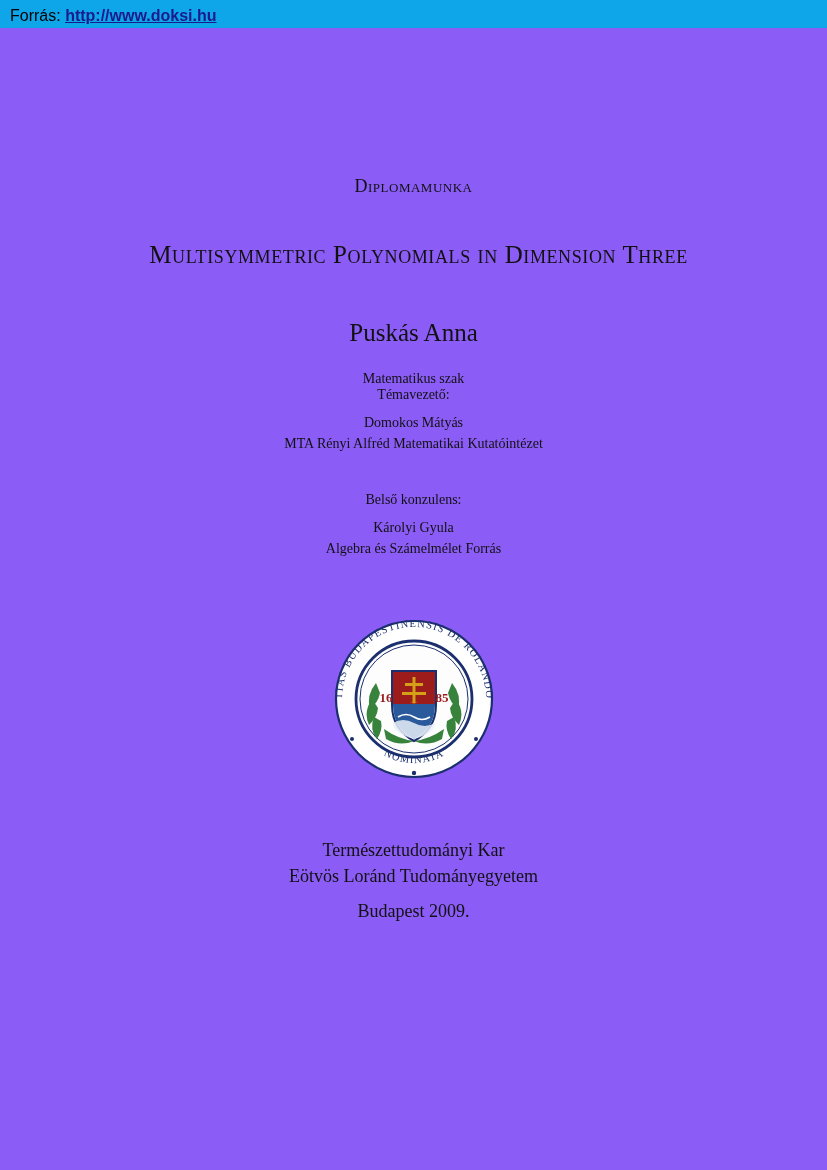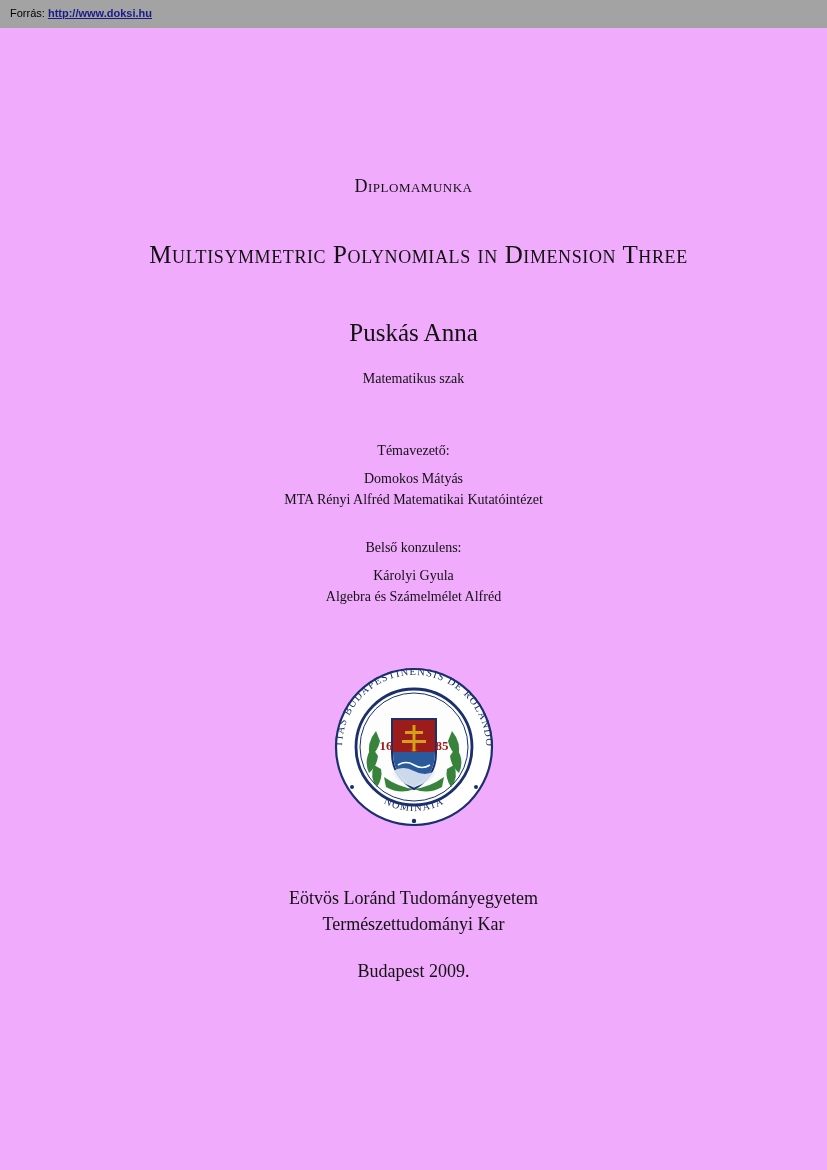--- a/index.html
+++ b/index.html
@@ -15,43 +15,43 @@
     position: relative;
     overflow: hidden;
   }
 
   .source-bar {
     position: absolute;
     top: 0;
     left: 0;
     width: 100%;
     height: 28px;
-    background: #a3a3a3;
+    background: #0ea5e9;
     padding: 7px 13px 0 10px;
     box-sizing: border-box;
     font-family: "Liberation Sans", sans-serif;
-    font-size: 11px;
+    font-size: 16px;
     color: #000000;
   }
   .source-bar .src-label {
     color: #000000;
   }
   .source-bar .src-link {
     color: #1a1a8c;
     text-decoration: underline;
     font-weight: bold;
   }
 
   .page {
     position: absolute;
     top: 28px;
     left: 0;
     width: 827px;
     height: 1142px;
-    background: #f0abfc;
+    background: #8b5cf6;
   }
 
   .title-block {
     position: absolute;
     top: 0;
     left: 0;
     width: 100%;
     text-align: center;
   }
 
@@ -81,52 +81,51 @@
     margin-top: 24px;
     font-size: 14px;
     color: #111;
   }
 
   .role-label {
     font-size: 14px;
     color: #111;
   }
   .supervisor-block {
-    margin-top: 56px;
   }
   .person-name {
     margin-top: 12px;
     font-size: 14px;
     color: #111;
   }
   .affiliation {
     margin-top: 5px;
     font-size: 14px;
     color: #111;
   }
   .consultant-block {
-    margin-top: 32px;
+    margin-top: 40px;
   }
 
   .crest-wrap {
     margin-top: 42px;
     display: flex;
     justify-content: center;
   }
 
   .footer-block {
     margin-top: 38px;
   }
   .footer-line {
     font-size: 18px;
     color: #111;
     line-height: 1.45;
   }
   .footer-city {
-    margin-top: 24px;
+    margin-top: 12px;
     font-size: 18px;
     color: #111;
   }
 </style>
 </head>
 <body>
 
 <div class="source-bar">
   <span class="src-label">Forrás: </span><a class="src-link" href="#">http://www.doksi.hu</a>
 </div>
@@ -143,21 +142,21 @@
 
     <div class="supervisor-block">
       <div class="role-label">Témavezető:</div>
       <div class="person-name">Domokos Mátyás</div>
       <div class="affiliation">MTA Rényi Alfréd Matematikai Kutatóintézet</div>
     </div>
 
     <div class="consultant-block">
       <div class="role-label">Belső konzulens:</div>
       <div class="person-name">Károlyi Gyula</div>
-      <div class="affiliation">Algebra és Számelmélet Alfréd</div>
+      <div class="affiliation">Algebra és Számelmélet Forrás</div>
     </div>
 
     <div class="crest-wrap">
       <svg width="200" height="200" viewBox="0 0 200 200">
         <defs>
           <path id="arcTop" d="M 28,100 A 72,72 0 0 1 172,100" fill="none"></path>
           <path id="arcBottom" d="M 36,100 A 64,64 0 0 0 164,100" fill="none"></path>
         </defs>
         <circle cx="100" cy="100" r="78" fill="#ffffff" stroke="#1b2f6e" stroke-width="2.2"></circle>
         <circle cx="100" cy="100" r="58" fill="#fdfdfd" stroke="#1b2f6e" stroke-width="2.8"></circle>
@@ -198,19 +197,19 @@
         <text x="72" y="103" font-family="Liberation Serif, serif" font-size="13" font-weight="bold" fill="#9c1b1b" text-anchor="middle">16</text>
         <text x="128" y="103" font-family="Liberation Serif, serif" font-size="13" font-weight="bold" fill="#9c1b1b" text-anchor="middle">85</text>
 
         <circle cx="100" cy="174" r="2.2" fill="#1b2f6e"></circle>
         <circle cx="38" cy="140" r="2" fill="#1b2f6e"></circle>
         <circle cx="162" cy="140" r="2" fill="#1b2f6e"></circle>
       </svg>
     </div>
 
     <div class="footer-block">
+      <div class="footer-line">Természettudományi Kar</div>
       <div class="footer-line">Eötvös Loránd Tudományegyetem</div>
-      <div class="footer-line">Természettudományi Kar</div>
       <div class="footer-city">Budapest 2009.</div>
     </div>
 
   </div>
 </div>
 
 </body></html>

